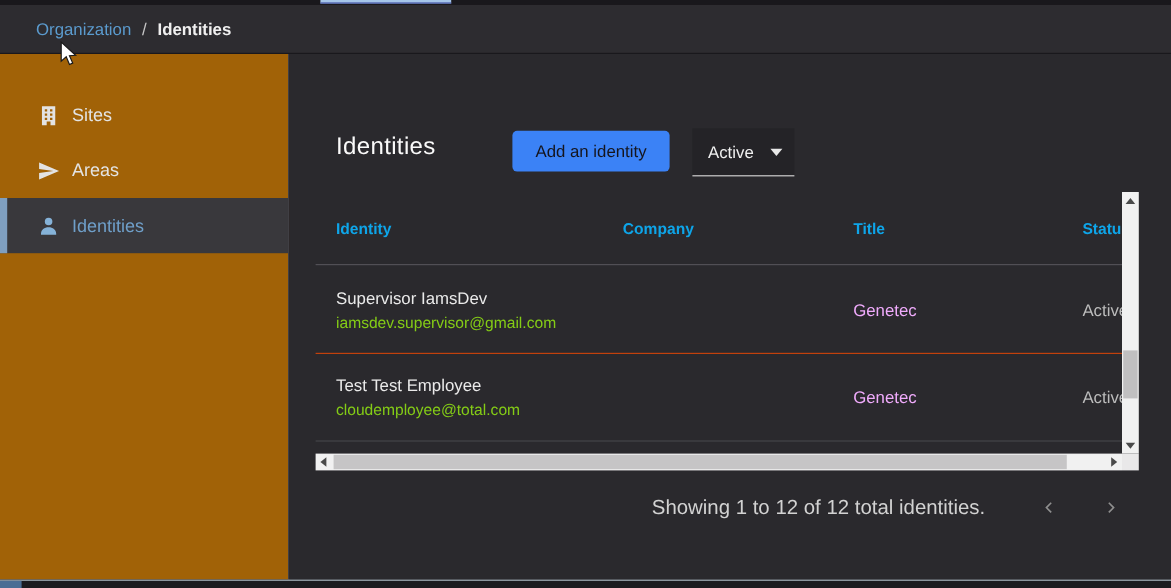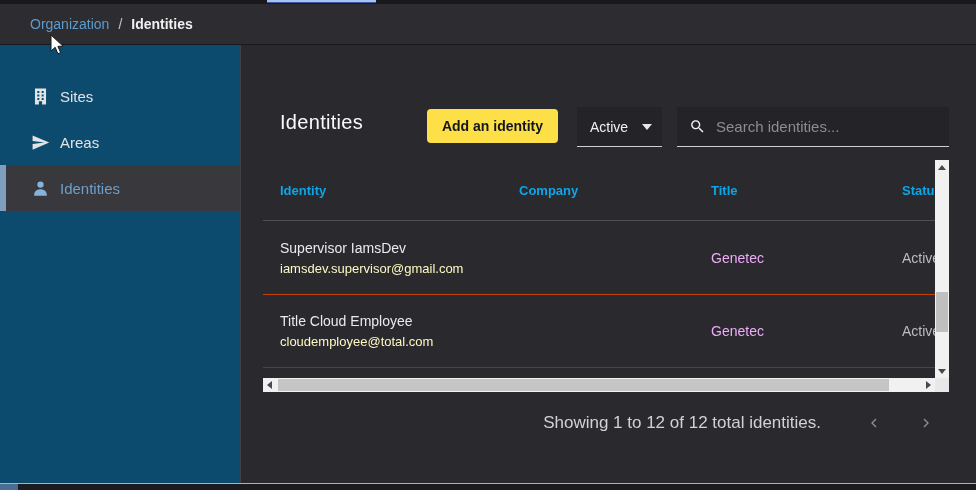--- a/index.html
+++ b/index.html
@@ -17,36 +17,36 @@
             padding-left:30px; border-bottom:1px solid #19181c; }
   .breadcrumb { display:flex; align-items:center; font-size:14px; }
   .crumb-link { color:#5b9bce; text-decoration:none; cursor:pointer; }
   .crumb-sep { color:#c6c6c6; margin:0 9px; }
   .crumb-current { color:#f0f0f0; font-weight:700; }
 
   
   .content-row { display:flex; height:438px; }
 
   
-  .sidebar { width:241px; background:#0c4a6e; padding-top:28px; border-right:1px solid #403f44; }
+  .sidebar { width:241px; background:#a16207; padding-top:28px; border-right:1px solid #403f44; }
   .nav-item { height:46px; display:flex; align-items:center; padding-left:30px; cursor:pointer; }
   .nav-icon { width:20px; height:20px; display:inline-flex; align-items:center; justify-content:center; }
   .nav-icon svg { width:19px; height:19px; fill:#e3e3e3; }
   .nav-label { color:#e3e3e3; font-size:15px; margin-left:10px; }
   .nav-item.selected { background:#39383c; border-left:6px solid #7f9fc0; padding-left:24px; }
   .nav-item.selected .nav-label { color:#6f9fc9; }
   .nav-item.selected .nav-icon svg { fill:#85b2d8; }
 
   
   .main { flex:1; background:#2a292d; position:relative; }
   .page-title { position:absolute; left:39px; top:66px; font-size:20px; font-weight:400;
                 color:#fafafa; letter-spacing:.3px; }
   .add-btn { position:absolute; left:186px; top:64px; height:34px; width:131px;
-             background:#fde047; color:#15151d; border:none; border-radius:4px;
-             font-family:inherit; font-size:14px; font-weight:700; cursor:pointer; }
+             background:#3b82f6; color:#15151d; border:none; border-radius:4px;
+             font-family:inherit; font-size:14px; font-weight:400; cursor:pointer; }
   .dropdown { position:absolute; left:336px; top:62px; width:85px; height:40px;
               background:#242327; border-bottom:1px solid #cfcfcf; display:flex;
               align-items:center; padding:0 10px 0 13px; cursor:pointer; }
   .dropdown-value { color:#f0f0f0; font-size:14px; flex:1; }
   .caret { width:0; height:0; border-left:5px solid transparent; border-right:5px solid transparent;
            border-top:6px solid #e8e8e8; }
   .search { position:absolute; left:436px; top:62px; width:272px; height:40px;
             background:#242327; border-bottom:1px solid #cfcfcf; display:flex;
             align-items:center; padding:0 10px 0 12px; }
   .search svg { width:17px; height:17px; fill:#f0f0f0; flex:none; }
@@ -58,21 +58,21 @@
   .table { position:absolute; left:22px; top:115px; width:686px; height:232px; }
   .t-scroll { width:672px; }
   .t-head, .t-row { display:grid; grid-template-columns:239px 192px 191px 1fr;
                     padding-left:17px; align-items:center; }
   .t-head { height:61px; border-bottom:1px solid #514f55; }
   .t-head .th { color:#0ea5e9; font-size:13px; font-weight:700; overflow:hidden; white-space:nowrap; }
   .t-row { cursor:pointer; }
   .t-row.r1 { height:74px; border-bottom:1px solid #c2410c; }
   .t-row.r2 { height:73px; border-bottom:1px solid #454449; }
   .cell-name { color:#eaeaea; font-size:14px; }
-  .cell-email { color:#fef9c3; font-size:13px; margin-top:5px; }
+  .cell-email { color:#84cc16; font-size:13px; margin-top:5px; }
   .cell-title, .cell-company { color:#f0abfc; font-size:14px; }
   .cell-status { color:#bcbcbc; font-size:14px; overflow:hidden; white-space:nowrap; }
 
   
   .vsb { position:absolute; top:0; right:0; width:14px; height:218px; background:#f1f1f1; }
   .vsb .arr-up, .vsb .arr-dn { position:absolute; left:0; width:14px; height:14px; }
   .vsb .arr-up { top:0; } .vsb .arr-dn { bottom:0; }
   .tri-up { position:absolute; left:3px; top:5px; width:0; height:0;
             border-left:4px solid transparent; border-right:4px solid transparent;
             border-bottom:5px solid #4a4a4a; }
@@ -164,26 +164,20 @@
 
       <h1 class="page-title">Identities</h1>
 
       <button class="add-btn">Add an identity</button>
 
       <div class="dropdown">
         <span class="dropdown-value">Active</span>
         <span class="caret"></span>
       </div>
 
-      <div class="search">
-        <svg viewBox="0 0 24 24">
-            <path d="M15.5 14h-.79l-.28-.27C15.41 12.59 16 11.11 16 9.5 16 5.91 13.09 3 9.5 3S3 5.91 3 9.5 5.91 16 9.5 16c1.61 0 3.09-.59 4.23-1.57l.27.28v.79l5 4.99L20.49 19l-4.99-5zm-6 0C7.01 14 5 11.99 5 9.5S7.01 5 9.5 5 14 7.01 14 9.5 11.99 14 9.5 14z"></path>
-          </svg>
-        <input type="text" placeholder="Search identities..." style="">
-      </div>
 
       <div class="table">
         <div class="t-scroll">
           <div class="t-head">
             <span class="th">Identity</span>
             <span class="th">Company</span>
             <span class="th">Title</span>
             <span class="th">Status</span>
           </div>
 
@@ -192,21 +186,21 @@
               <div class="cell-name">Supervisor IamsDev</div>
               <div class="cell-email">iamsdev.supervisor@gmail.com</div>
             </div>
             <div class="cell-title"></div>
             <div class="cell-company">Genetec</div>
             <div class="cell-status">Active</div>
           </div>
 
           <div class="t-row r2">
             <div>
-              <div class="cell-name">Title Cloud Employee</div>
+              <div class="cell-name">Test Test Employee</div>
               <div class="cell-email">cloudemployee@total.com</div>
             </div>
             <div class="cell-title"></div>
             <div class="cell-company">Genetec</div>
             <div class="cell-status">Active</div>
           </div>
         </div>
 
         <div class="vsb">
           <span class="arr-up">

